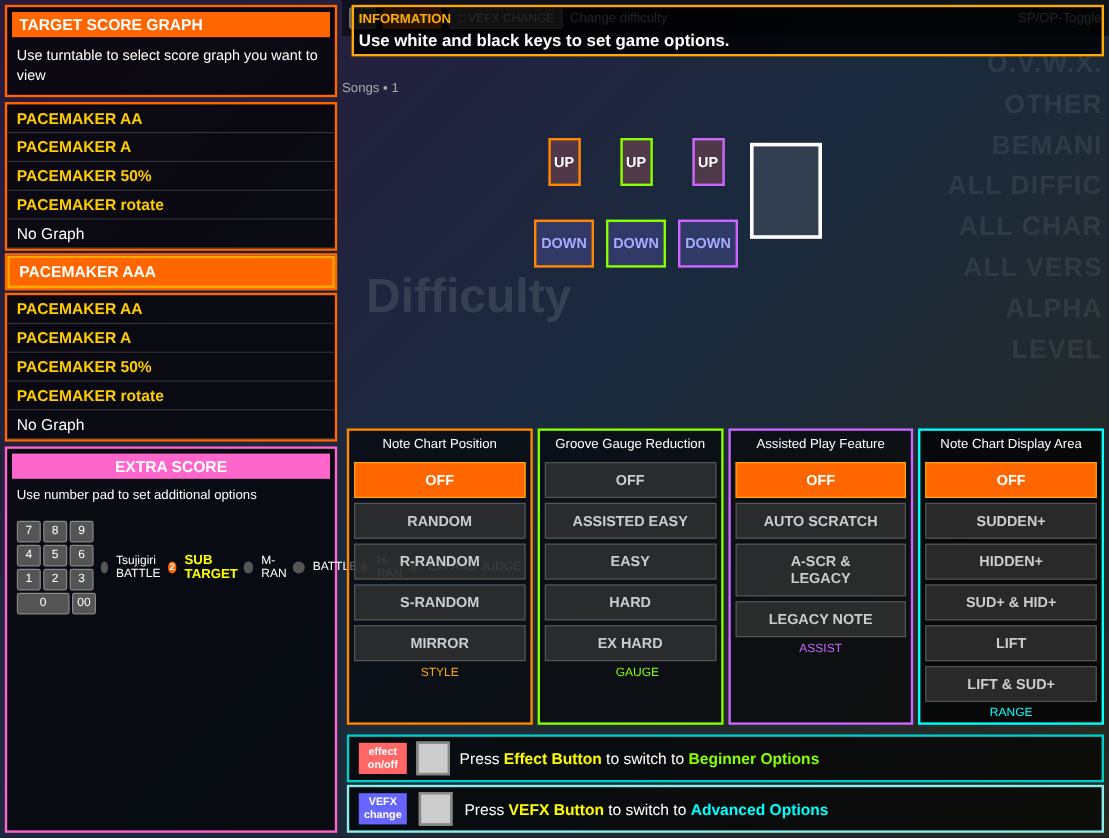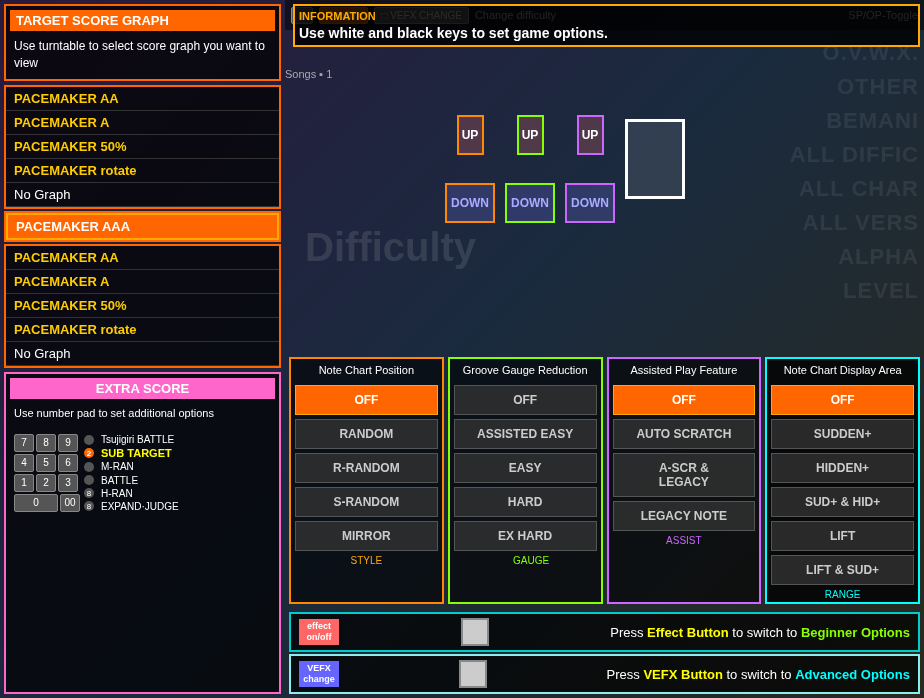--- a/index.html
+++ b/index.html
@@ -352,21 +352,20 @@
       padding: 4px;
     }
     .bottom-btn-row {
       display: flex;
       align-items: center;
       height: 40px;
       border: 2px solid #888;
       background: rgba(0,0,0,0.7);
       padding: 4px 8px;
       gap: 8px;
-      justify-content: space-between;
     }
     .bottom-btn-row.cyan-border { border-color: #00cccc; }
     .bottom-btn-row.light-cyan-border { border-color: #88eeee; gap: 10px; }
     .effect-label {
       background: #ff6666;
       color: white;
       font-size: 9px;
       font-weight: bold;
       padding: 2px 4px;
       line-height: 1.2;
@@ -470,21 +469,21 @@
           <div class="numpad-key">1</div>
           <div class="numpad-key">2</div>
           <div class="numpad-key">3</div>
         </div>
         <div class="numpad-row">
           <div class="numpad-key zero">0</div>
           <div class="numpad-key">00</div>
         </div>
       </div>
 
-      <div style="display:flex; flex-direction:column; gap:2px; justify-content:space-around;">
+      <div style="display:flex; flex-direction:row; gap:2px; justify-content:space-around;">
         <div style="display:flex; align-items:center; gap:3px;">
           <div style="width:10px;height:10px;background:#555;border-radius:50%;font-size:8px;color:white;display:flex;align-items:center;justify-content:center;"></div>
           <span class="numpad-label">Tsujigiri BATTLE</span>
         </div>
         <div style="display:flex; align-items:center; gap:3px;">
           <div style="width:10px;height:10px;background:#ff6600;border-radius:50%;font-size:8px;color:white;display:flex;align-items:center;justify-content:center;font-weight:bold;">2</div>
           <span class="numpad-label highlighted">SUB TARGET</span>
         </div>
         <div style="display:flex; align-items:center; gap:3px;">
           <div style="width:10px;height:10px;background:#555;border-radius:50%;font-size:8px;color:white;display:flex;align-items:center;justify-content:center;"></div>

